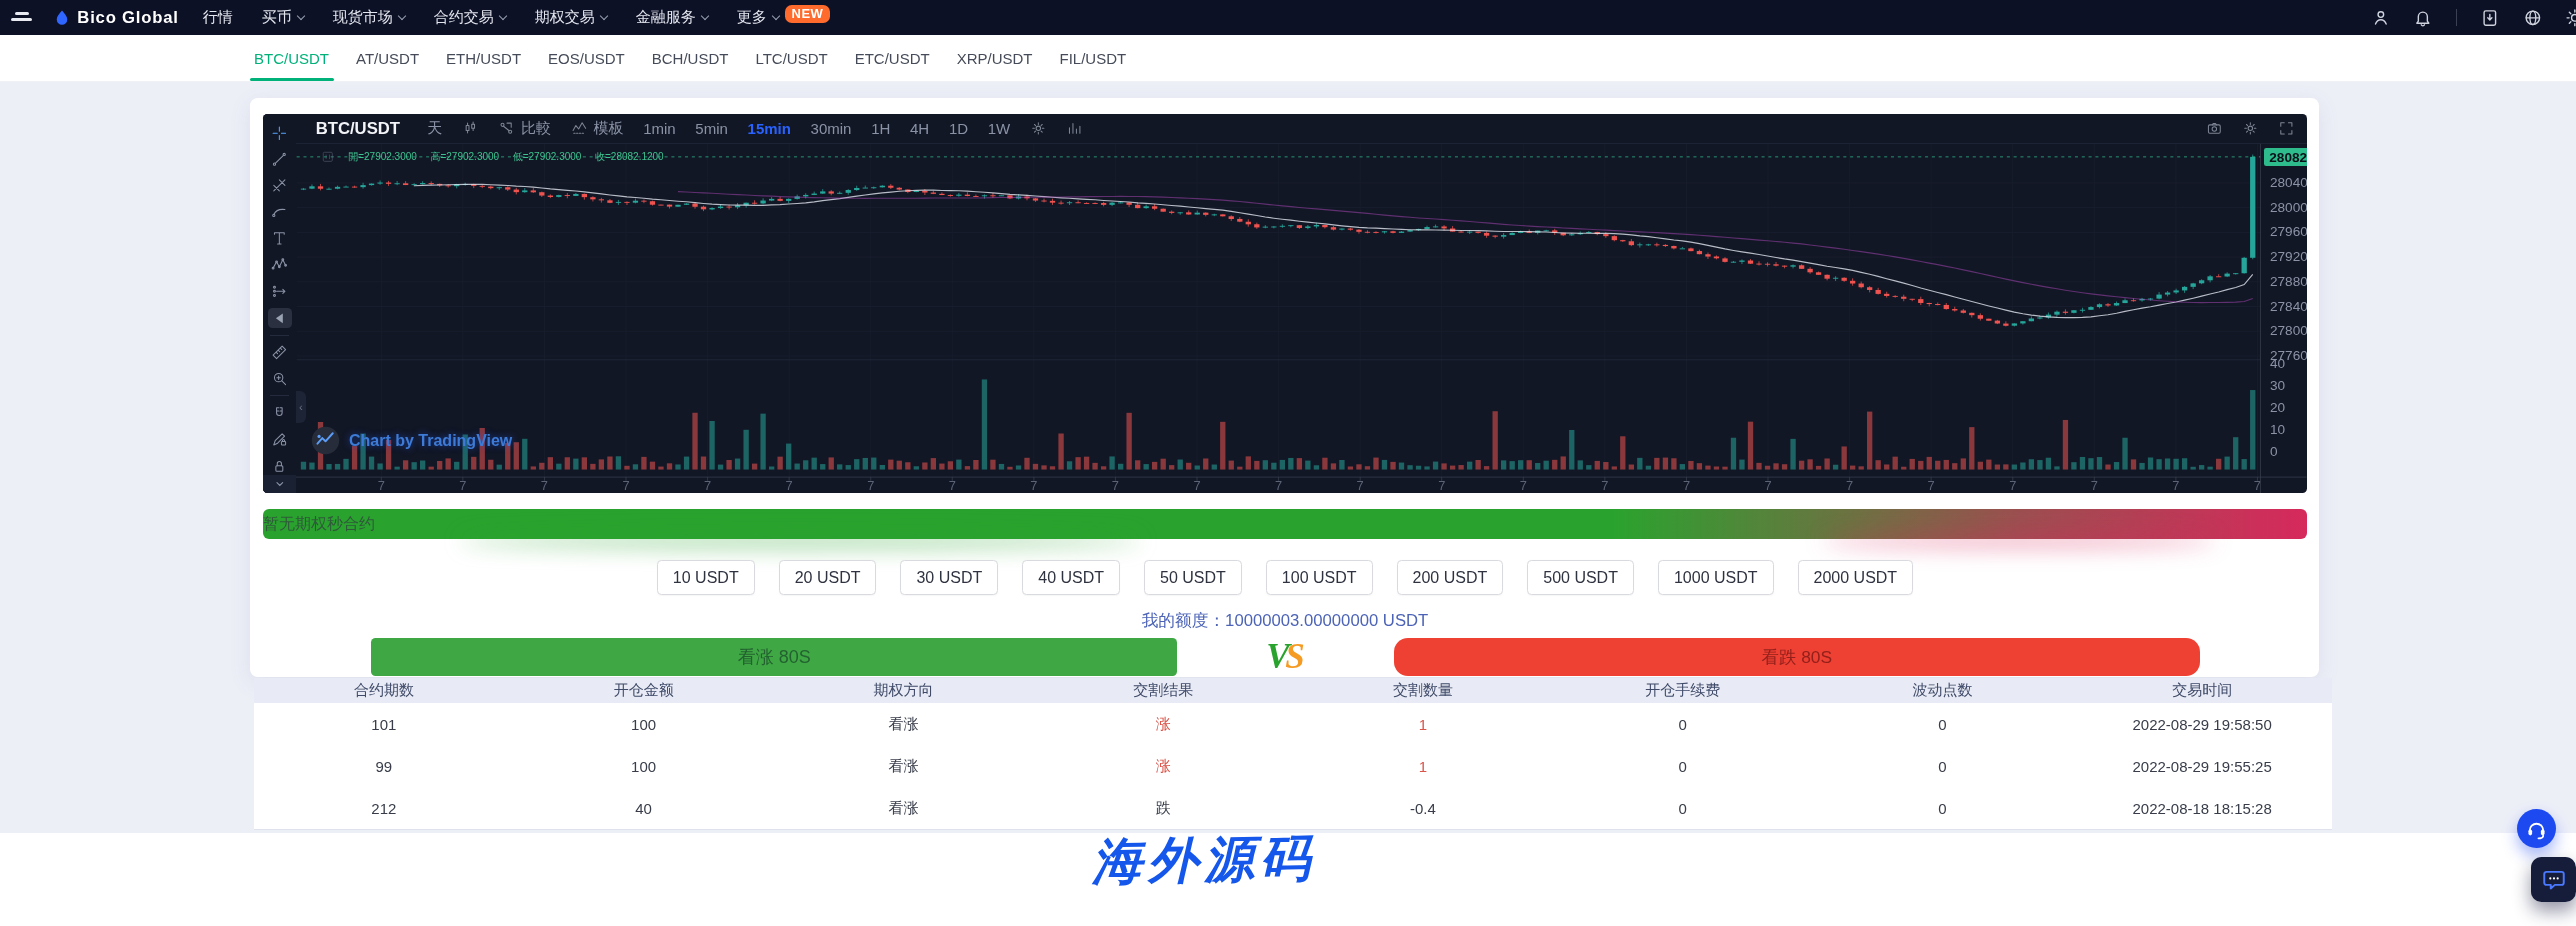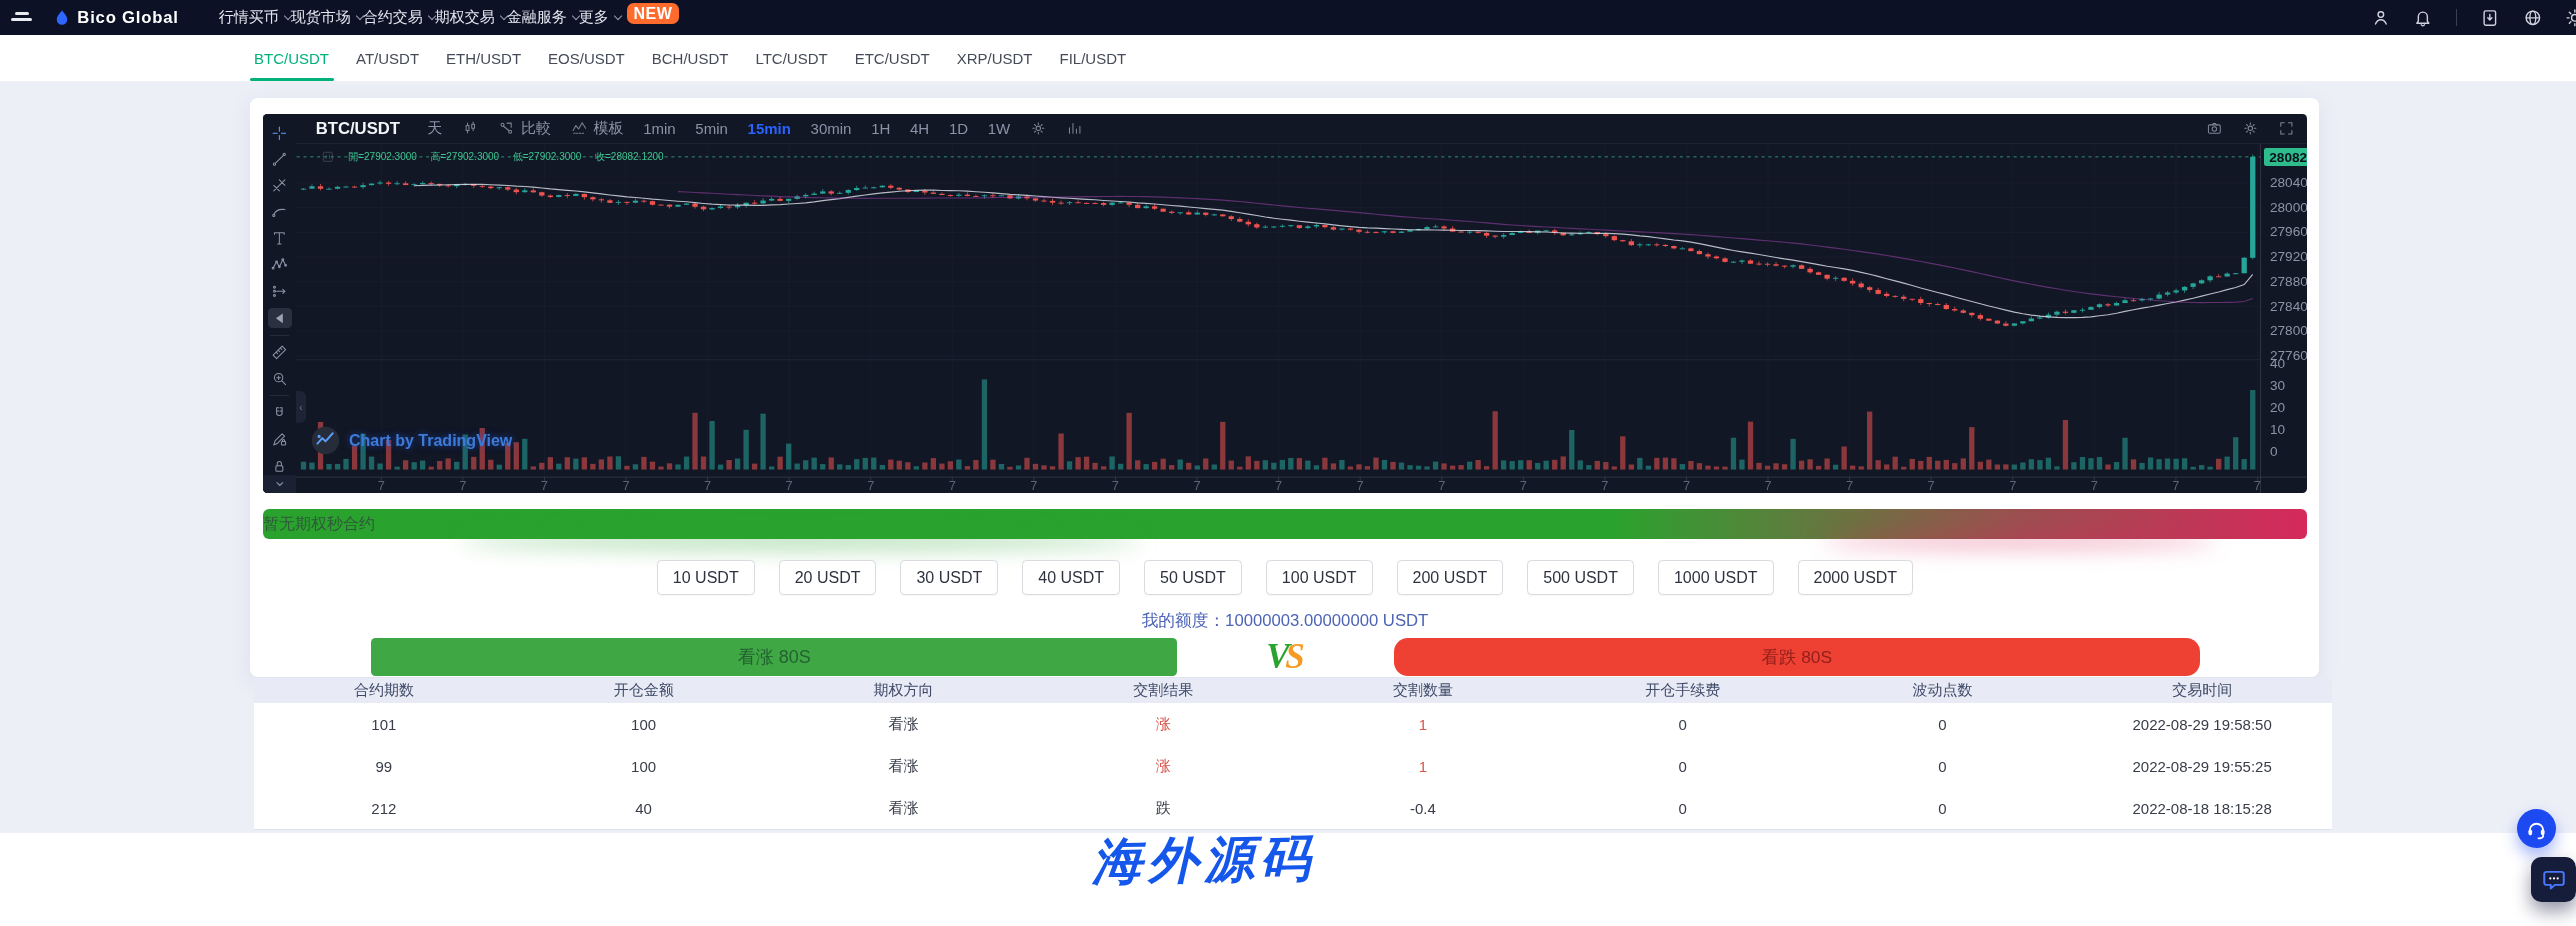--- a/index.html
+++ b/index.html
@@ -7,25 +7,25 @@
   .screen { position:relative; width:2576px; height:926px; background:#fff; overflow:hidden; }
 
   
   .navbar { position:absolute; top:0; left:0; width:100%; height:35px; background:#0d1126;
             display:flex; align-items:center; color:#e8eaf2; padding-left:10.6px; }
   .burger { width:23px; height:12px; position:relative; margin-right:19.7px; cursor:pointer; }
   .burger i { position:absolute; left:0; height:2.3px; border-radius:1.5px; background:#e8eaf2; display:block; }
   .burger i:nth-child(1){ top:0.8px; width:14.4px; left:4.5px; }
   .burger i:nth-child(2){ top:6.8px; width:21px; }
   .brand { display:flex; align-items:center; gap:6px; font-size:16.7px; font-weight:bold; letter-spacing:0.8px; color:#fff; white-space:nowrap; }
-  .nav-items { display:flex; align-items:flex-end; margin-left:40px; }
+  .nav-items { display:flex; align-items:flex-end; margin-left:24px; gap:29px; }
   .nav-item { display:flex; align-items:center; font-size:15px; color:#e3e6ee; cursor:pointer; white-space:nowrap; }
   .caret { width:6px; height:6px; border-right:1.5px solid #98a0b3; border-bottom:1.5px solid #98a0b3;
            transform:rotate(45deg); margin-left:6px; margin-top:-3.8px; }
-  .badge-new { background:#ff6b2c; color:#fff; font-size:16px; font-weight:bold; border-radius:6.8px;
+  .badge-new { background:#ff6b2c; color:#fff; font-size:13px; font-weight:bold; border-radius:6.8px;
                padding:1.5px 6.8px; margin-left:6px; margin-top:-7.6px; letter-spacing:0.4px; }
   .nav-right { margin-left:auto; display:flex; align-items:center; gap:23px; }
   .nav-right .nicon { width:19.7px; height:19.7px; color:#cfd3de; cursor:pointer; flex:0 0 auto; }
   .nav-divider { width:0.8px; height:16.7px; background:#3a4056; }
   .nicon svg { width:100%; height:100%; stroke:currentColor; fill:none; stroke-width:1.7; stroke-linecap:round; stroke-linejoin:round; }
 
   
   .tabs-row { position:absolute; top:35px; left:0; width:100%; height:47px; background:#fff;
               border-bottom:0.8px solid #f0f1f5; display:flex; align-items:stretch; padding-left:254px; gap:27px; }
   .pair-tab { font-size:15px; color:#454b58; display:flex; align-items:center; position:relative; cursor:pointer; font-weight:500; }

